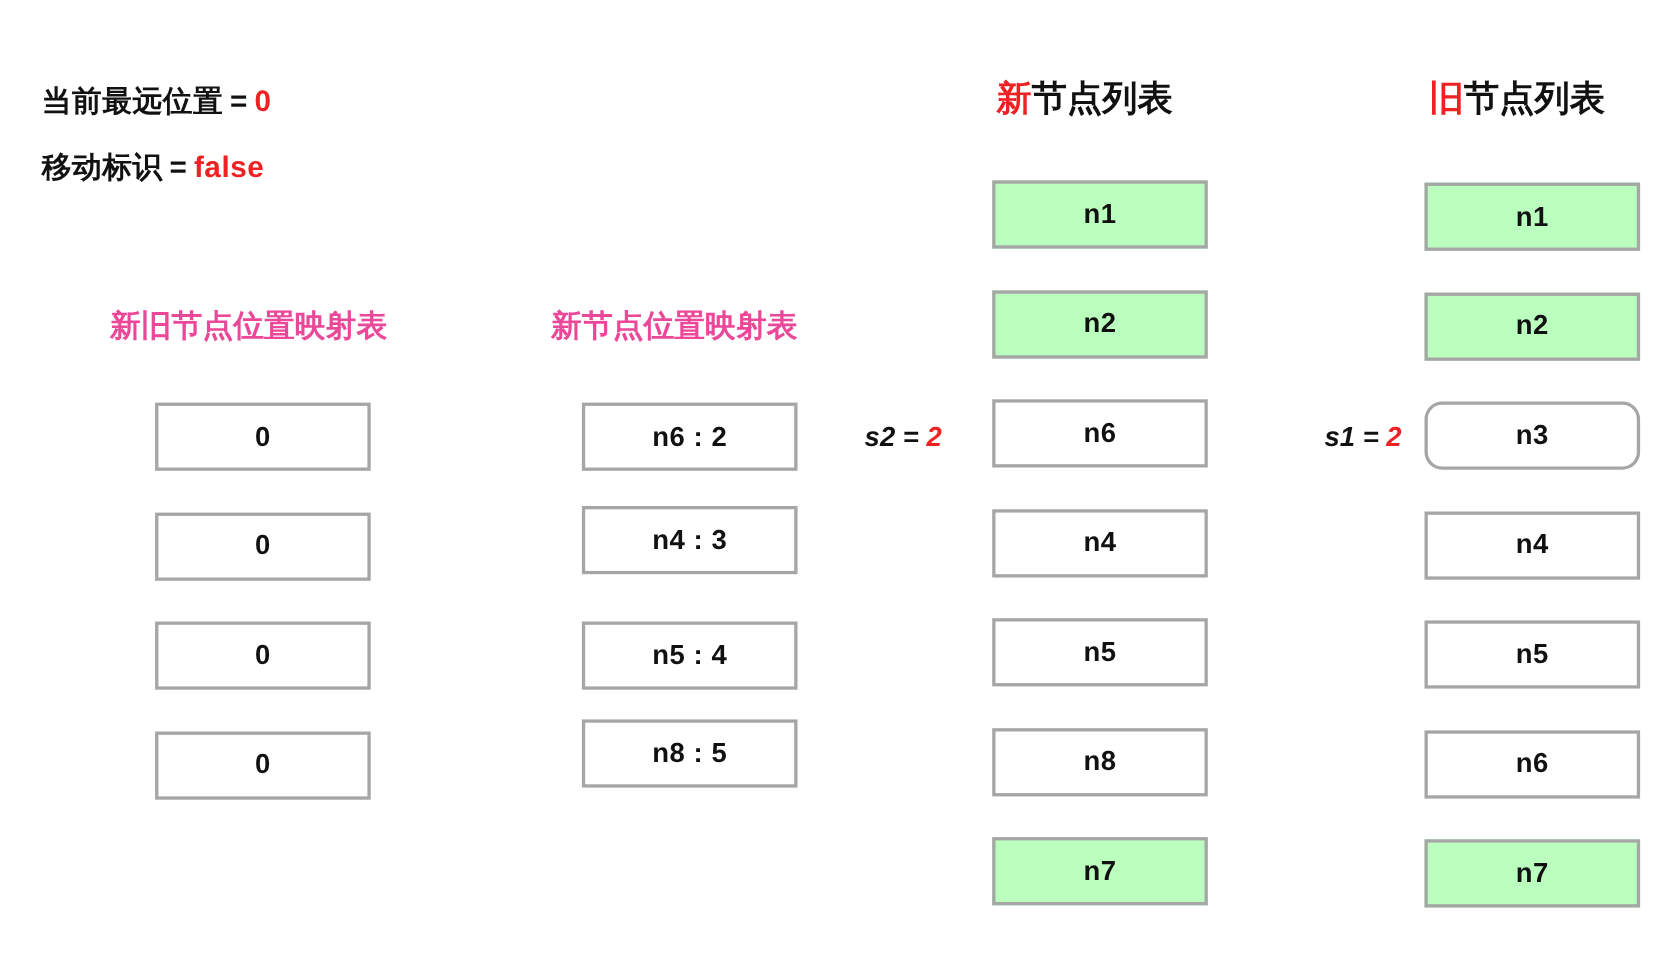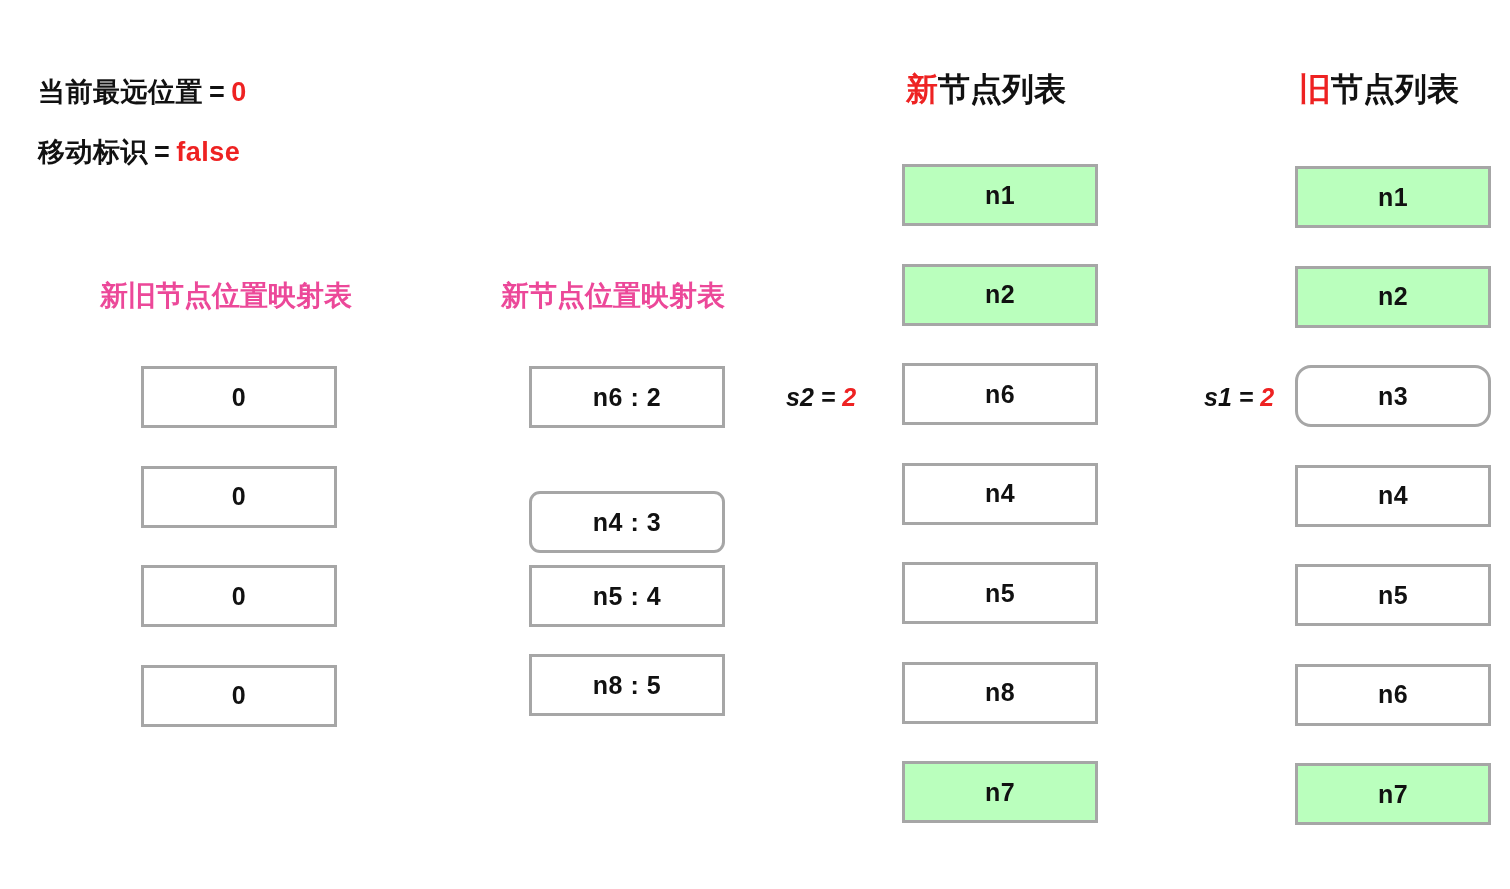--- a/index.html
+++ b/index.html
@@ -141,21 +141,21 @@
     </div>
     <div class="cell col-map-oldnew" style="top: 565px;">
       <span>0</span>
     </div>
     <div class="cell col-map-oldnew" style="top: 664.5px;">
       <span>0</span>
     </div>
     <div class="cell col-map-new" style="top: 366px;">
       <span>n6 : 2</span>
     </div>
-    <div class="cell col-map-new" style="top: 491px; border-radius: 11px;">
+    <div class="cell col-map-new" style="top: 460px;">
       <span>n4 : 3</span>
     </div>
     <div class="cell col-map-new" style="top: 565px;">
       <span>n5 : 4</span>
     </div>
     <div class="cell col-map-new" style="top: 654px;">
       <span>n8 : 5</span>
     </div>
     <div class="cell col-new-list green" style="top: 164px;">
       <span>n1</span>

